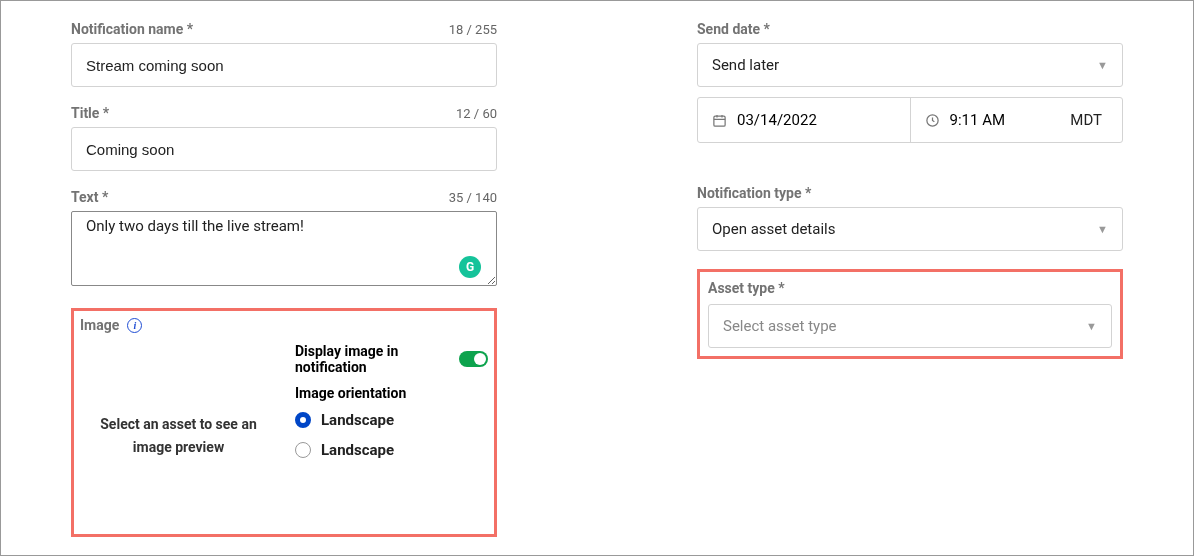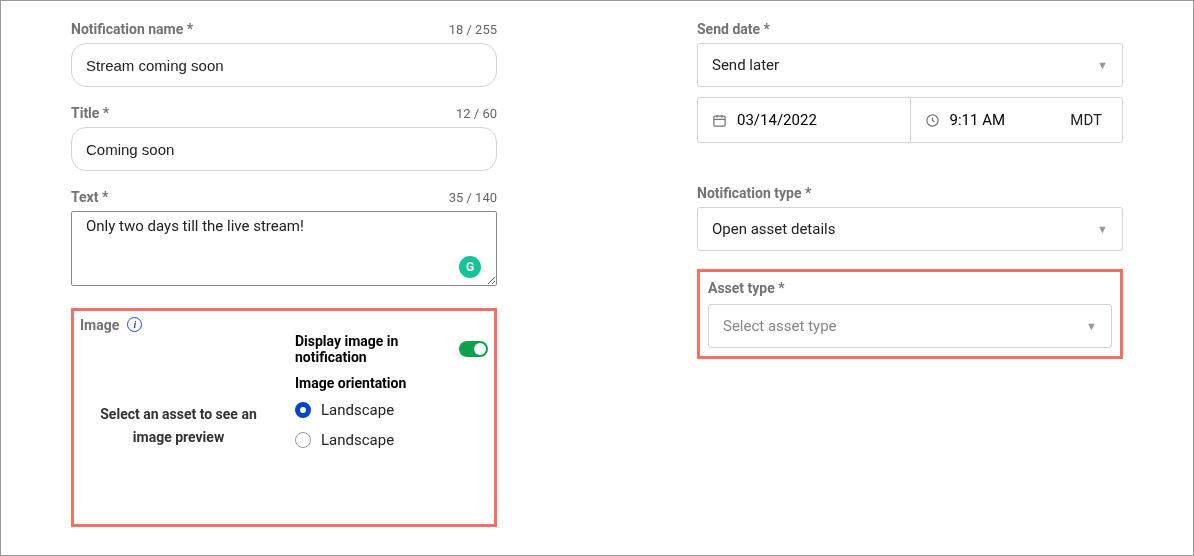--- a/index.html
+++ b/index.html
@@ -40,21 +40,21 @@
       color: #737373;
     }
     .counter {
       font-size: 13px;
       color: #666;
     }
     .text-input {
       width: 100%;
       height: 44px;
       border: 1px solid #d3d3d3;
-      border-radius: 15px;
+      border-radius: 3px;
       padding: 0 14px;
       font-size: 15px;
       color: #222;
       background: #fff;
       outline: none;
     }
     .textarea-input {
       width: 100%;
       height: 75px;
       border: 1px solid #888;
@@ -85,22 +85,23 @@
       font-weight: 700;
       font-size: 12px;
     }
     .highlight-box {
       border: 3px solid #f37066;
       padding: 6px 6px 6px 6px;
       margin-top: 4px;
     }
     .image-section-label-row {
       display: flex;
-      align-items: flex-start;
+      align-items: center;
       gap: 8px;
+      margin-bottom: 10px;
     }
     .info-icon {
       width: 15px;
       height: 15px;
       border: 1.5px solid #1f4dd4;
       border-radius: 50%;
       display: inline-flex;
       align-items: center;
       justify-content: center;
       font-size: 10px;
@@ -181,20 +182,21 @@
       display: inline-flex;
       align-items: center;
       justify-content: center;
     }
     .radio-circle.checked {
       border: 5px solid #0046c7;
     }
     .radio-label {
       font-size: 15px;
       color: #222;
+      font-weight: bold;
     }
     .select-box {
       width: 100%;
       height: 44px;
       border: 1px solid #d3d3d3;
       border-radius: 3px;
       padding: 0 14px;
       font-size: 15px;
       color: #222;
       background: #fff;

